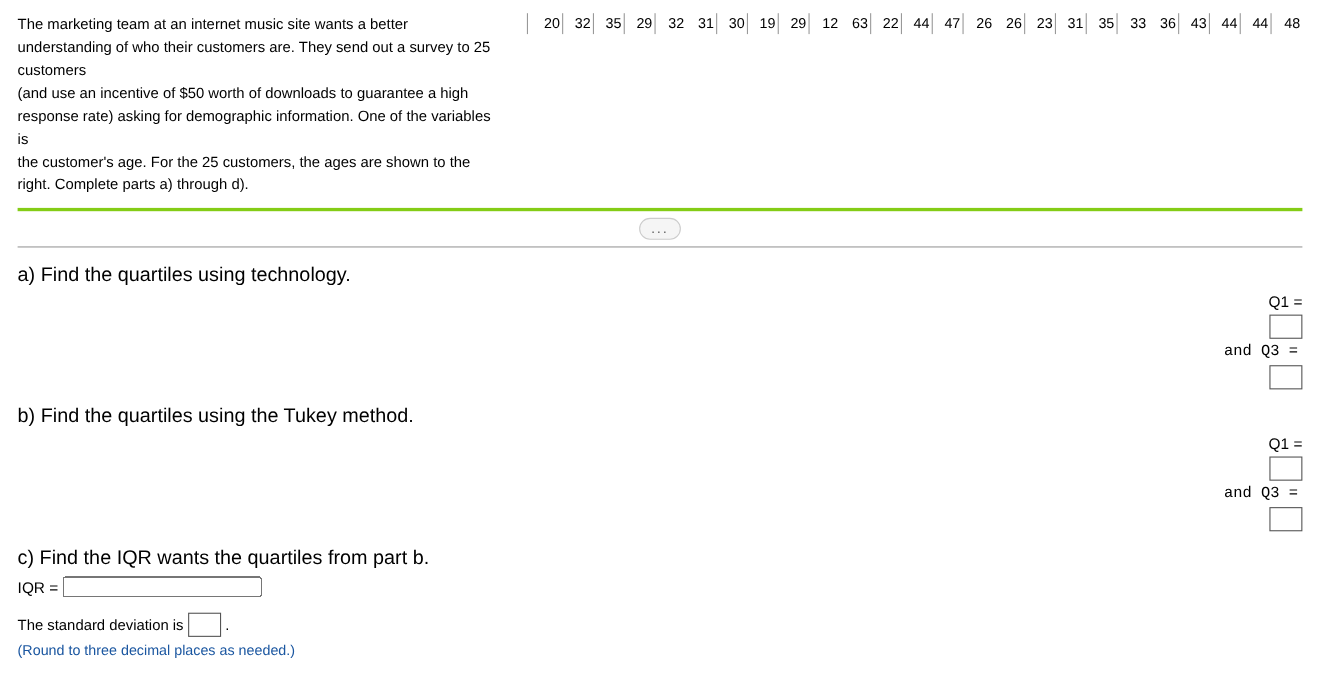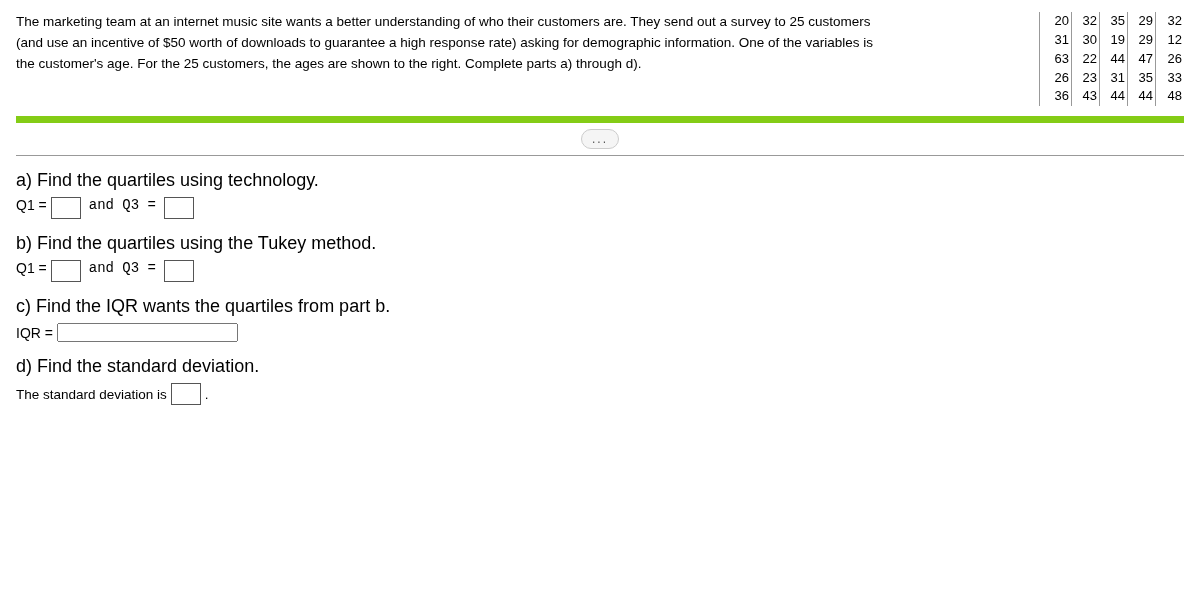--- a/index.html
+++ b/index.html
@@ -15,37 +15,36 @@
 
     .container {
       padding: 12px 16px 16px 16px;
       position: relative;
     }
 
     .top-section {
       display: flex;
       justify-content: space-between;
       align-items: flex-start;
-      border-bottom: 7px solid #84cc16;
+      border-bottom: 3px solid #84cc16;
       padding-bottom: 10px;
       margin-bottom: 0;
     }
 
     .problem-text {
       flex: 1;
       font-size: 13.5px;
       line-height: 1.55;
       padding-right: 20px;
       max-width: 1020px;
     }
 
     .data-table {
       flex-shrink: 0;
       display: flex;
-      flex-direction: column;
       font-size: 13px;
       line-height: 1.45;
       border-left: 1px solid #999;
       padding-left: 4px;
     }
 
     .data-row {
       display: flex;
       gap: 0;
     }
@@ -84,24 +83,25 @@
       margin-bottom: 14px;
     }
 
     .section-label {
       font-size: 18px;
       margin-bottom: 6px;
     }
 
     .answer-row {
       display: flex;
-      align-items: flex-start;
+      align-items: flex-end;
       gap: 4px;
       font-size: 14px;
       margin-bottom: 4px;
+      flex-direction: column;
     }
 
     .answer-row input {
       width: 30px;
       height: 22px;
       border: 1px solid #555;
       font-size: 13px;
       text-align: center;
       outline: none;
     }
@@ -219,20 +219,20 @@
 
   <div class="section">
     <div class="section-label">c) Find the IQR wants the quartiles from part b.</div>
     <div class="iqr-row">
       <span>IQR =</span>
       <input type="text" value="" style="">
     </div>
   </div>
 
   <div class="section">
-    <div class="section-label">d) Find the standard deviation.</div>
     <div class="std-dev-line">
       <span>The standard deviation is</span>
       <input type="text" value="" style="">
       <span>.</span>
     </div>
+    <div class="round-note">(Round to three decimal places as needed.)</div>
   </div>
 </div>
 
 </body></html>

